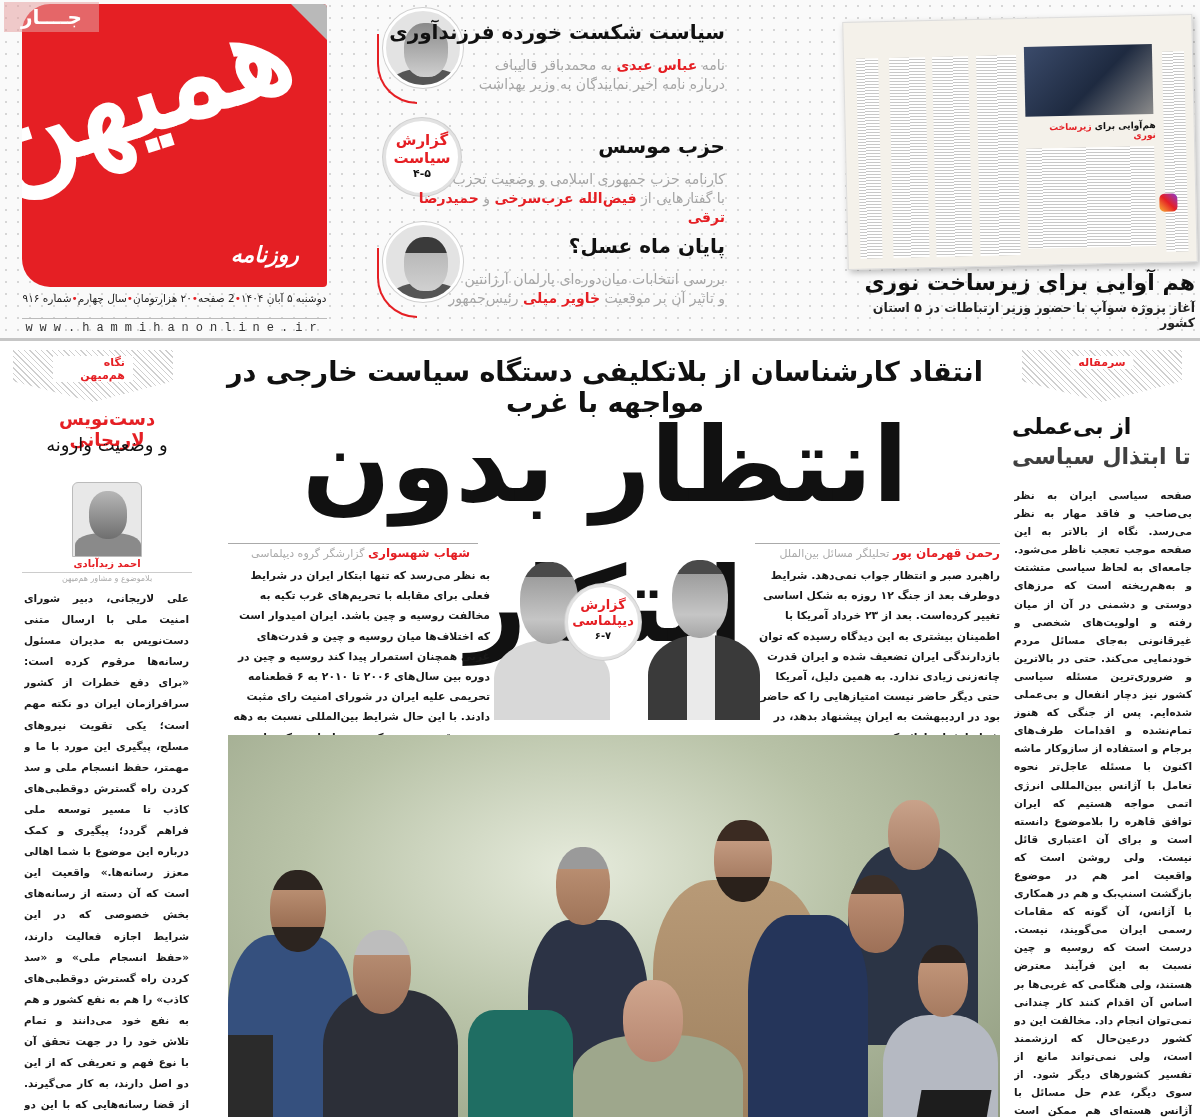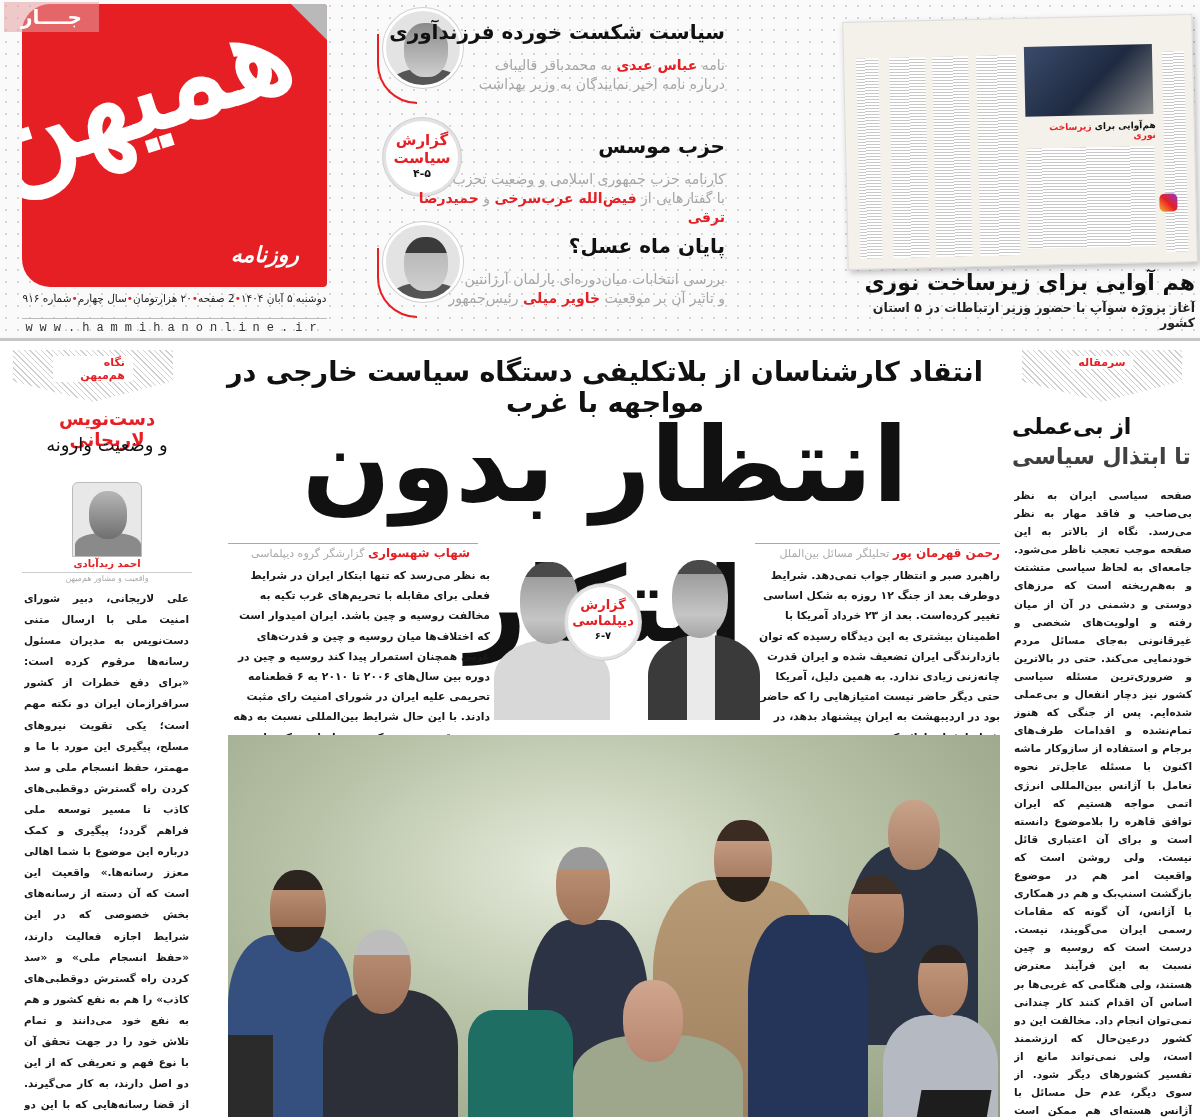--- a/index.html
+++ b/index.html
@@ -160,21 +160,21 @@
 <div class="col-head" style="left:13px;top:350px;">
   <span class="lbl">نگاه هم‌میهن</span>
 </div>
 <div id="left-h1" class="abs">دست‌نویس لاریجانی</div>
 <div id="left-h2" class="abs">و وضعیت وارونه</div>
 <div id="left-photo" class="abs">
   <div class="body"></div>
   <div class="face"></div>
 </div>
 <div id="left-author" class="abs">احمد زیدآبادی</div>
-<div id="left-author-role" class="abs">واقعیت و مشاور هم‌میهن</div>
+<div id="left-author-role" class="abs">بلاموضوع و مشاور هم‌میهن</div>
 <div id="left-body" class="abs">علی لاریجانی، دبیر شورای امنیت ملی با ارسال متنی دست‌نویس به مدیران مسئول رسانه‌ها مرقوم کرده است: «برای دفع خطرات از کشور سرافرازمان ایران دو نکته مهم است؛ یکی تقویت نیروهای مسلح، پیگیری این مورد با ما و مهمتر، حفظ انسجام ملی و سد کردن راه گسترش دوقطبی‌های کاذب تا مسیر توسعه ملی فراهم گردد؛ پیگیری و کمک درباره این موضوع با شما اهالی معزز رسانه‌ها.» واقعیت این است که آن دسته از رسانه‌های بخش خصوصی که در این شرایط اجازه فعالیت دارند، «حفظ انسجام ملی» و «سد کردن راه گسترش دوقطبی‌های کاذب» را هم به نفع کشور و هم به نفع خود می‌دانند و تمام تلاش خود را در جهت تحقق آن با نوع فهم و تعریفی که از این دو اصل دارند، به کار می‌گیرند. از قضا رسانه‌هایی که با این دو اصل مشکل دارند و برای مخدوش کردن آنها فعالیت می‌کنند، اغلب وابسته به نهادهای حکومتی‌اند و بودجهٔ آنها نیز از جیب مردم تأمین می‌شود. بنابراین، آقای لاریجانی باید از طریق ابلاغیه‌های قانونی ابتدا آن رسانه‌ها را موظف به رعایت دو اصل فوق کند. رسانه‌های اصطلاحاً حکومتی اما نشان داده‌اند که نسبت به رعایت ابلاغیه‌ها مقید نیستند و هیچ نگرانی هم از نقض آنها ندارند، درحالی که آنها به دلیل وابستگی‌شان به حکومت موظف به رعایت موازین دولتی هستند و به بهانهٔ</div>
 
 <div class="col-head" style="left:1022px;top:350px;">
   <span class="lbl">سرمقاله</span>
 </div>
 <div id="right-h1" class="abs">از بی‌عملی</div>
 <div id="right-h2" class="abs">تا ابتذال سیاسی</div>
 <div id="right-body" class="abs">صفحه سیاسی ایران به نظر بی‌صاحب و فاقد مهار به نظر می‌رسد. نگاه از بالاتر به این صفحه موجب تعجب ناظر می‌شود. جامعه‌ای به لحاظ سیاسی متشتت و به‌هم‌ریخته است که مرزهای دوستی و دشمنی در آن از میان رفته و اولویت‌های شخصی و غیرقانونی به‌جای مسائل مردم خودنمایی می‌کند. حتی در بالاترین و ضروری‌ترین مسئله سیاسی کشور نیز دچار انفعال و بی‌عملی شده‌ایم. پس از جنگی که هنوز تمام‌نشده و اقدامات طرف‌های برجام و استفاده از سازوکار ماشه اکنون با مسئله عاجل‌تر نحوه تعامل با آژانس بین‌المللی انرژی اتمی مواجه هستیم که ایران توافق قاهره را بلاموضوع دانسته است و برای آن اعتباری قائل نیست. ولی روشن است که واقعیت امر هم در موضوع بازگشت اسنپ‌بک و هم در همکاری با آژانس، آن گونه که مقامات رسمی ایران می‌گویند، نیست. درست است که روسیه و چین نسبت به این فرآیند معترض هستند، ولی هنگامی که غربی‌ها بر اساس آن اقدام کنند کار چندانی نمی‌توان انجام داد. مخالفت این دو کشور درعین‌حال که ارزشمند است، ولی نمی‌تواند مانع از تفسیر کشورهای دیگر شود. از سوی دیگر، عدم حل مسائل با آژانس هسته‌ای هم ممکن است حتی این دو کشور را به موضعی متفاوت از خواست ایران برساند. از سوی دیگر، ادامه منفعلانه و بی‌عملی و بی‌ابتکاری نمی‌تواند دوام داشته باشد؛ به‌ویژه که طرف مقابل قدرت و ابزار کافی در اختیار دارد و در جایگاه فعال و با ابتکار قرار دارد و ساکت نخواهد نشست. حتی ادامه همین وضع هم برای ایران غیرممکن است. بنابراین، نیازمند داشتن ایده‌هایی ایجابی در سیاست خارجی و داخلی هستیم. این انفعال عوارض دیگری هم دارد و چون نیروهای موجود نمی‌توانند به مسائل اصلی بپردازند، خود را درگیر جنجال‌های مخرب و دوقطبی‌سازی کرده و مسائل حاشیه‌ای و انحرافی را برجسته می‌کنند. موضوعاتی که درباره روسیه مطرح شده، اغلب ناشی از عدم توجه به اولویت‌های کشور است. رفتار نمایندگان در شعار دادن و مرگ به این فرد و آن فرد گفتن و حتی نحوه مواجهه نیز</div>
 
 <div id="kicker" class="abs">انتقاد کارشناسان از بلاتکلیفی دستگاه سیاست خارجی در مواجهه با غرب</div>

